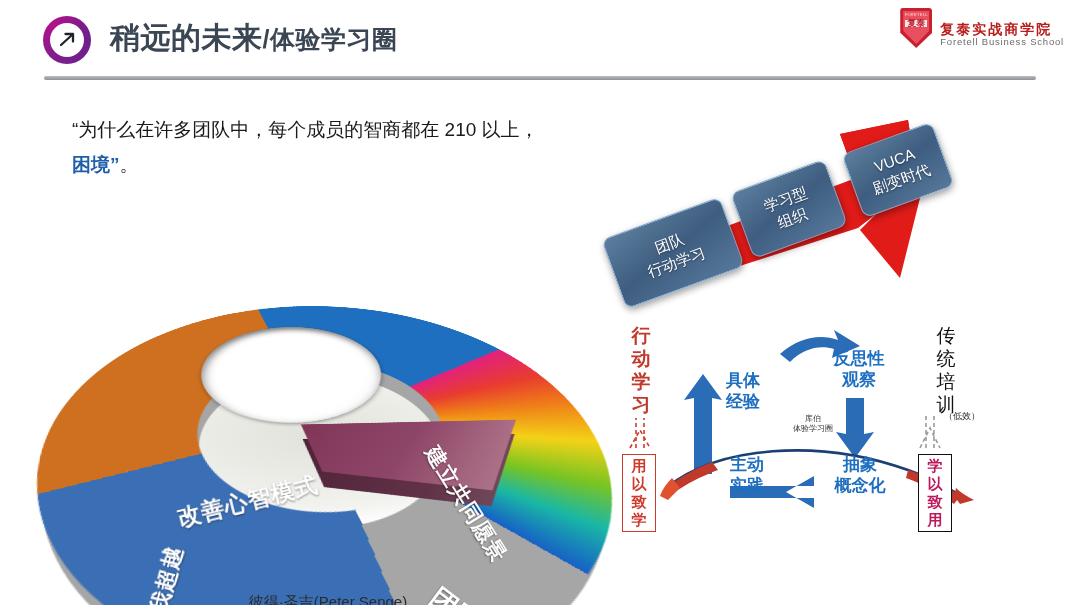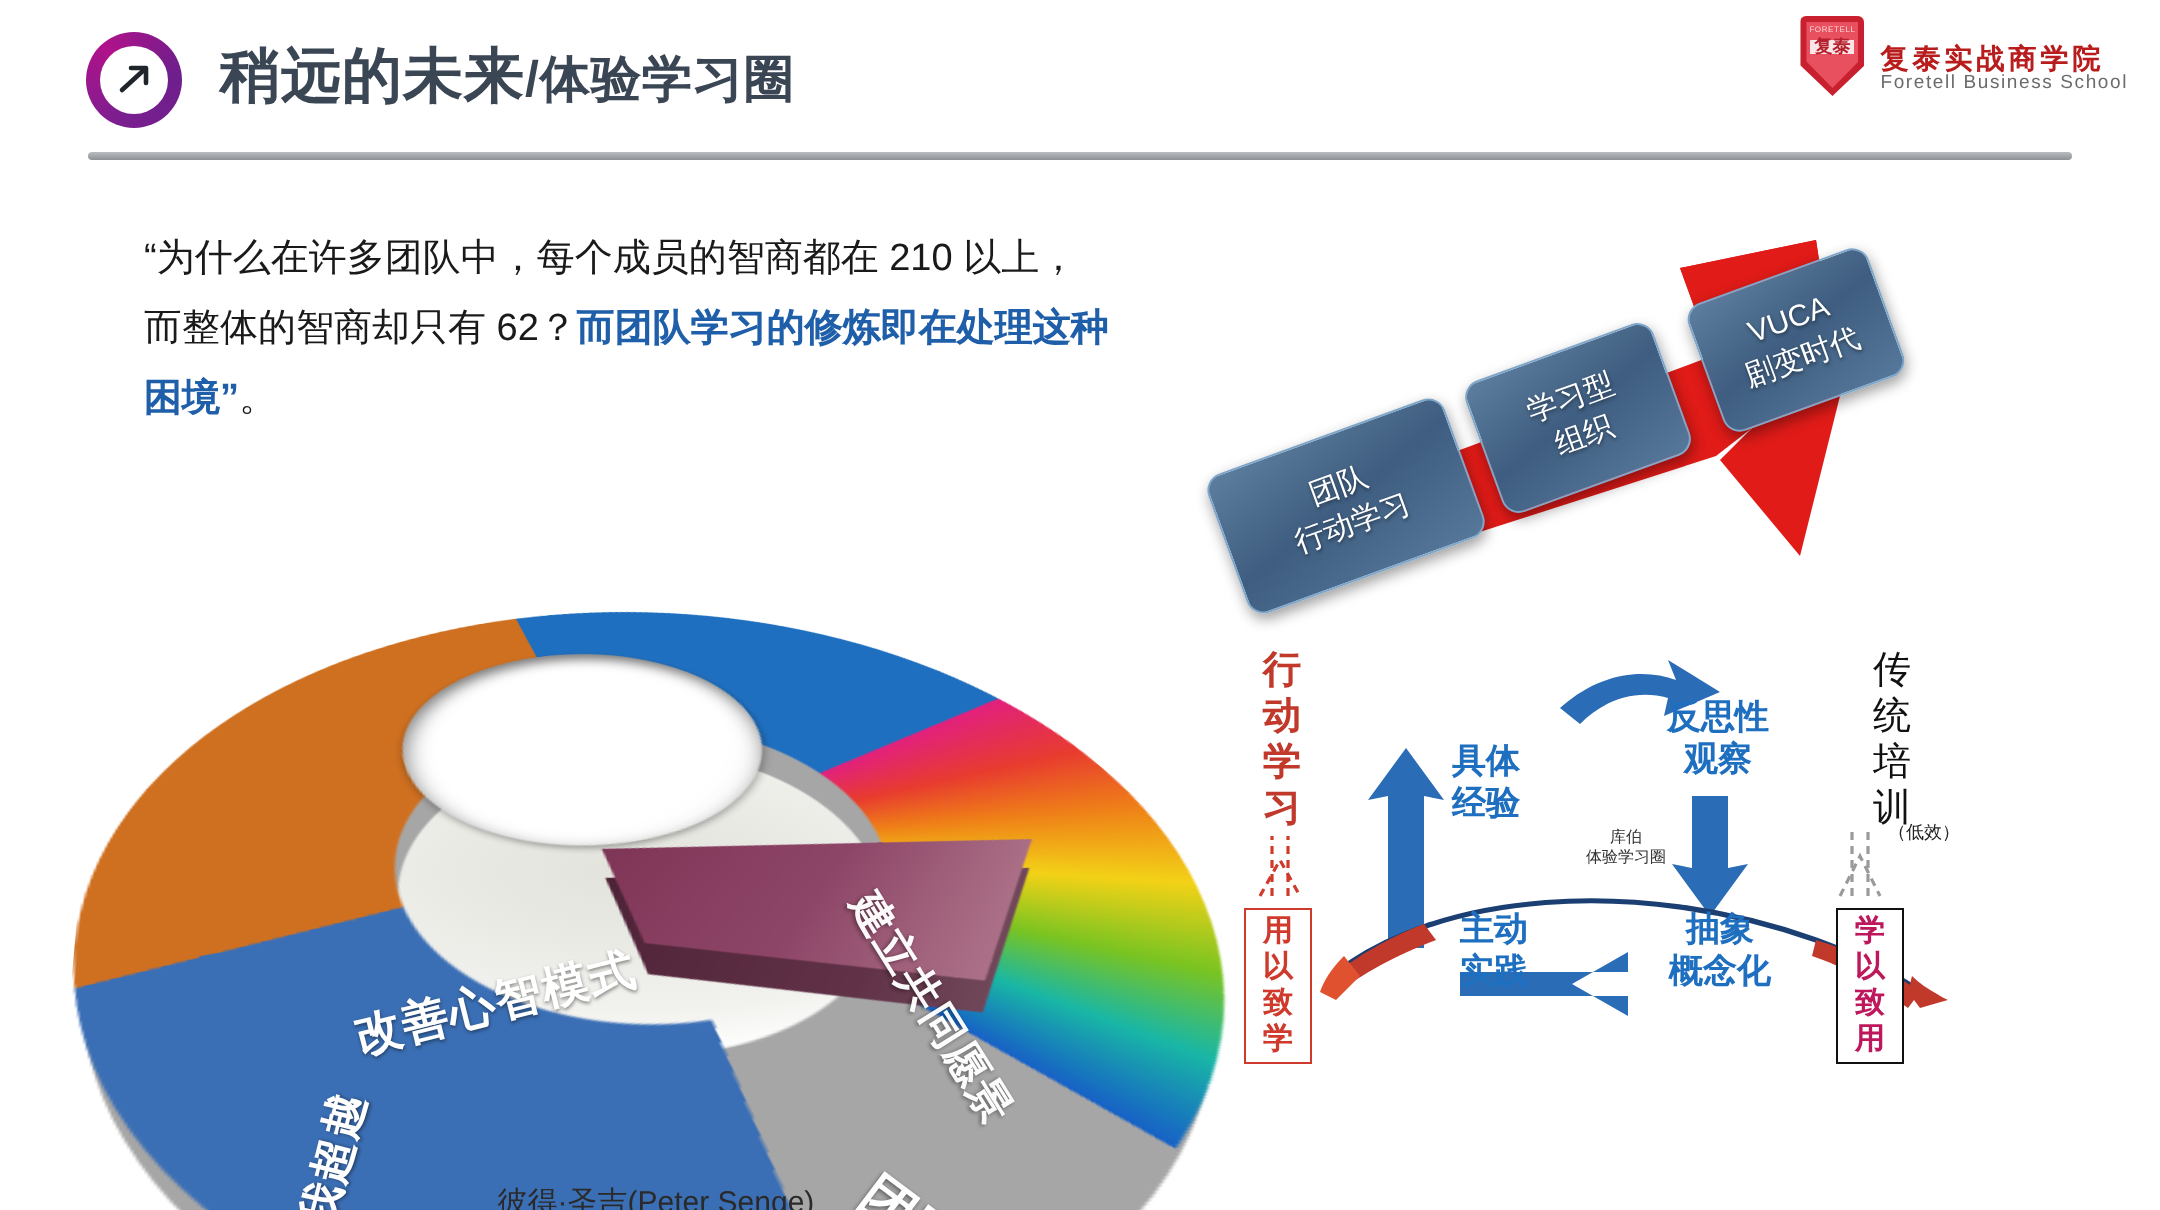--- a/index.html
+++ b/index.html
@@ -233,21 +233,20 @@
       </div>
       <div id="brand-text">
         <div id="brand-cn">复泰实战商学院</div>
         <div id="brand-en">Foretell Business School</div>
       </div>
     </div>
   </div>
 
   <div id="quote">
     <div>“为什么在许多团队中，每个成员的智商都在 210 以上，</div>
-    <div><span>而整体的智商却只有 62？</span><span class="hl">而团队学习的修炼即在处理这种</span></div>
     <div><span class="hl">困境”</span><span>。</span></div>
   </div>
 
   <div id="donut-wrap">
     <div id="donut-shadow"></div>
 
     <div id="donut">
       <div class="ring-base"></div>
       <div class="ring">
         <div class="seg" id="seg-gaishan"></div>

